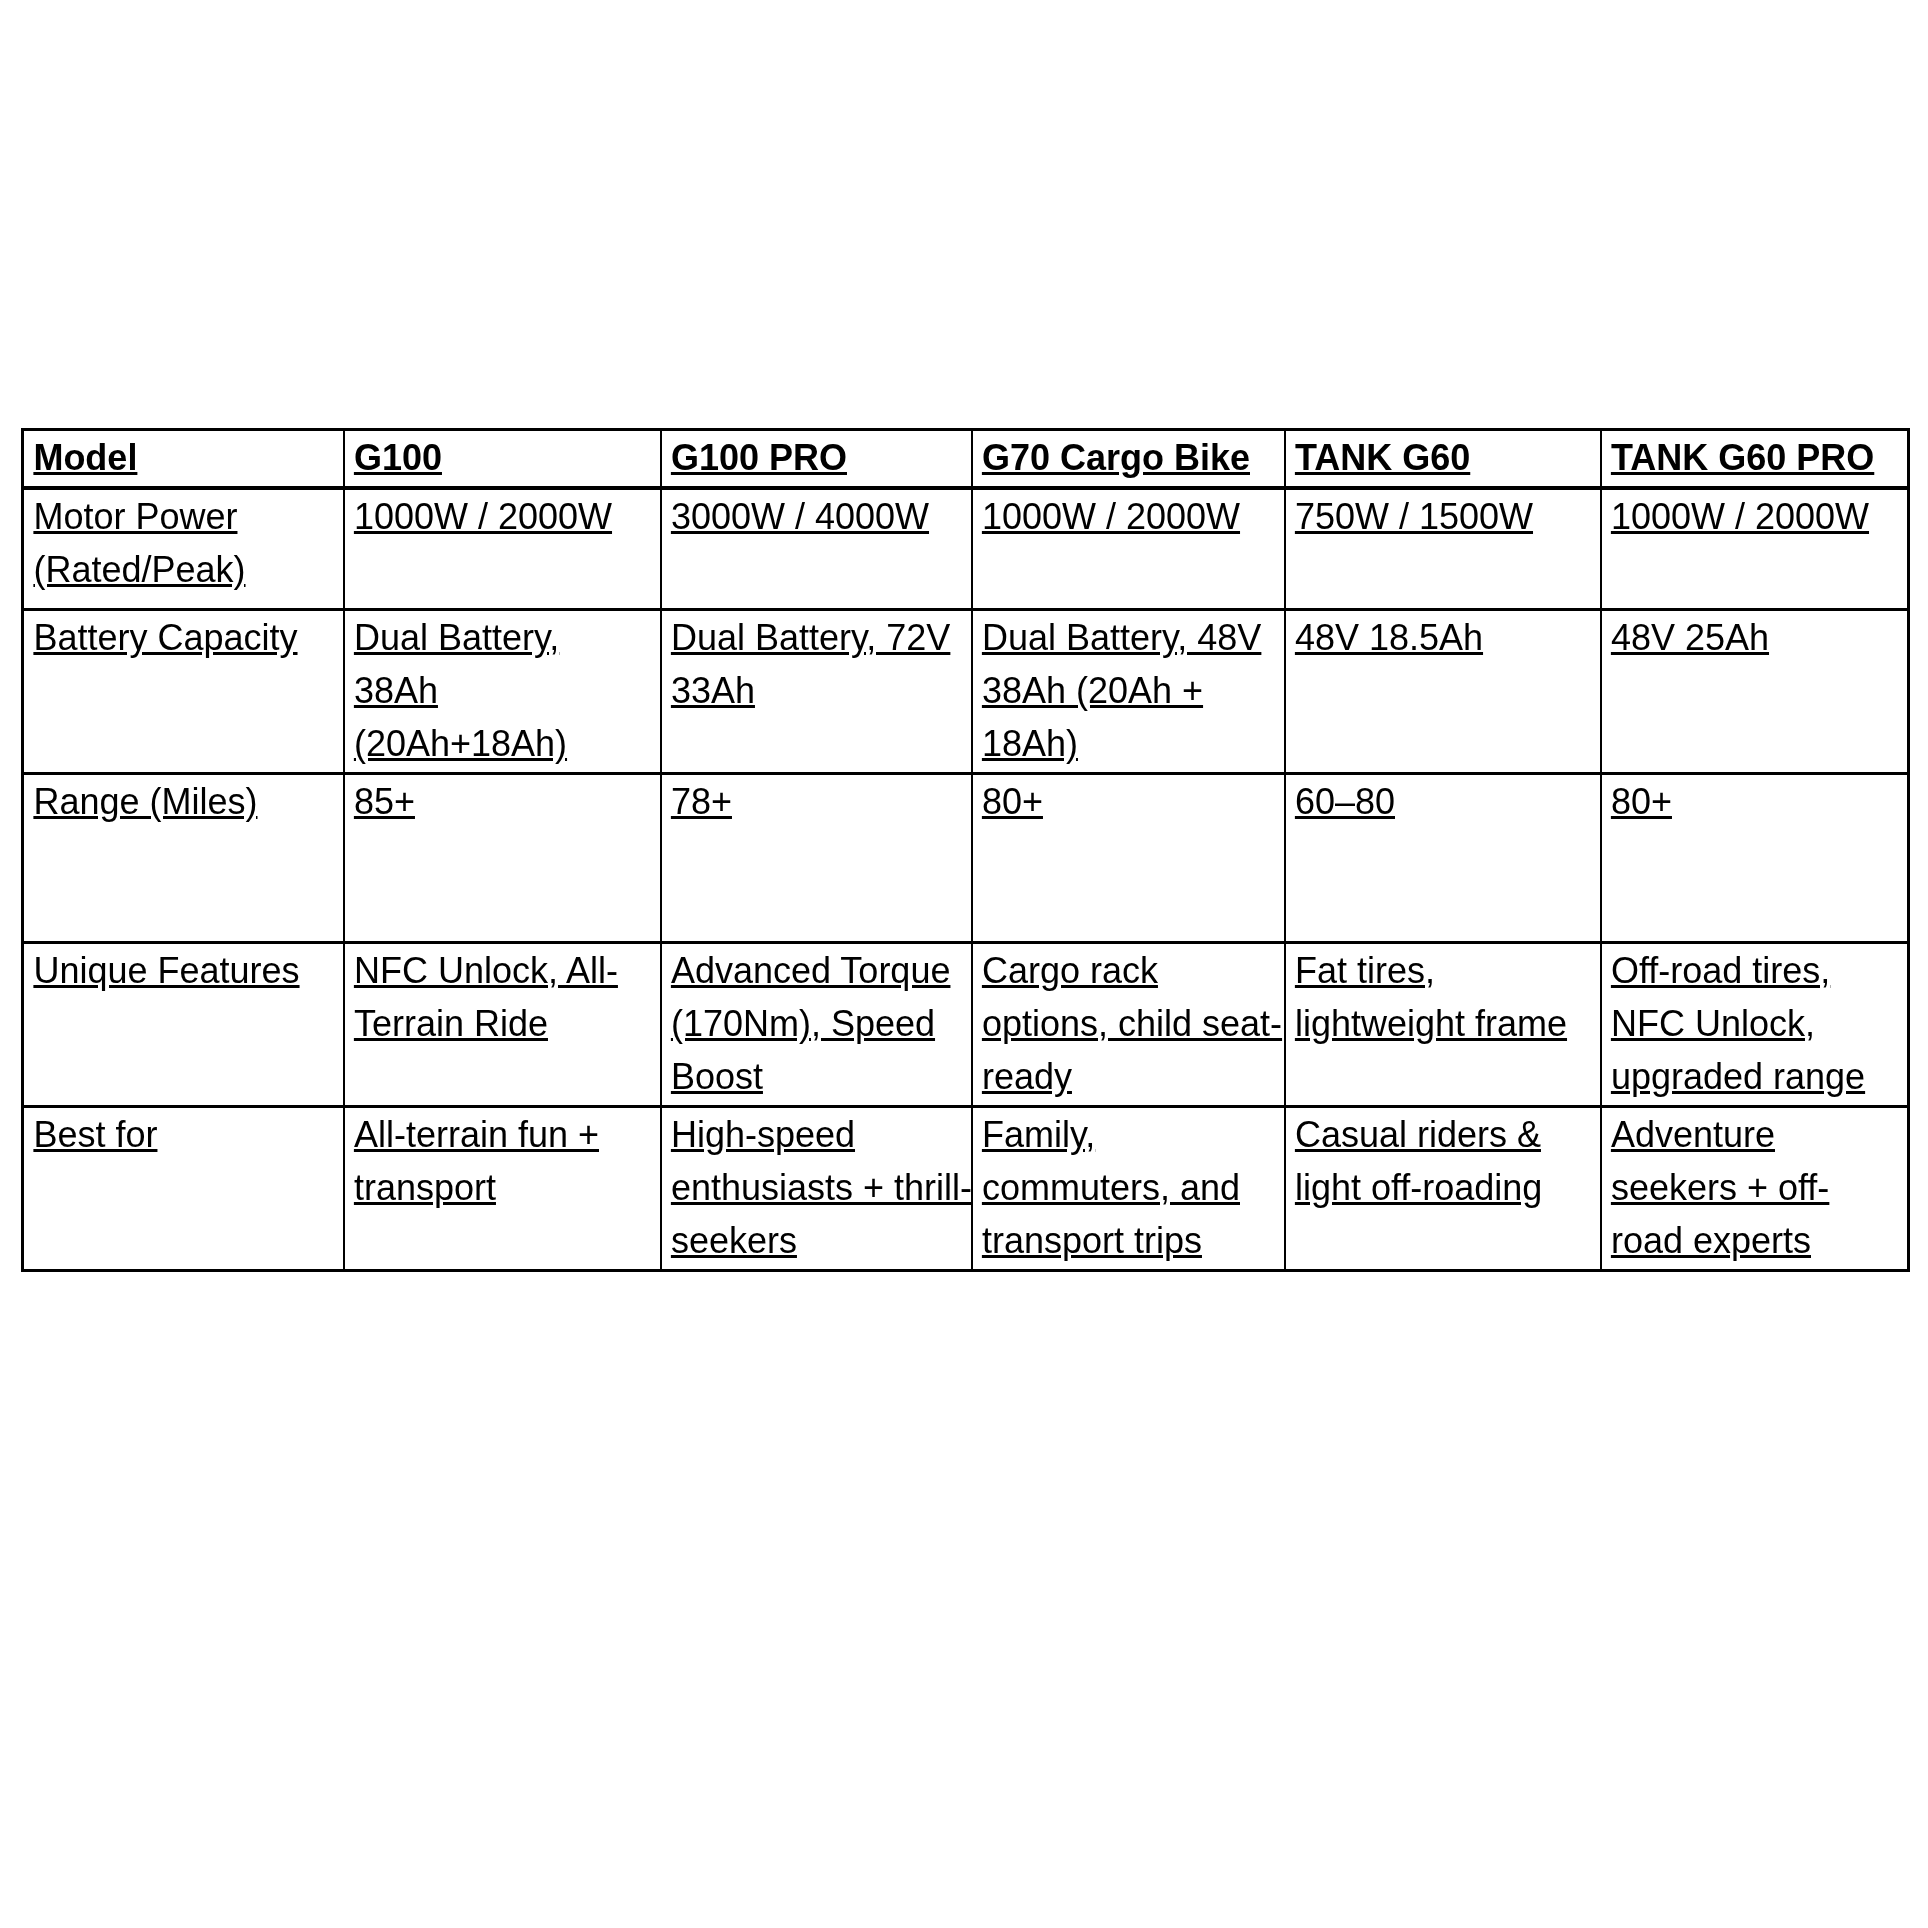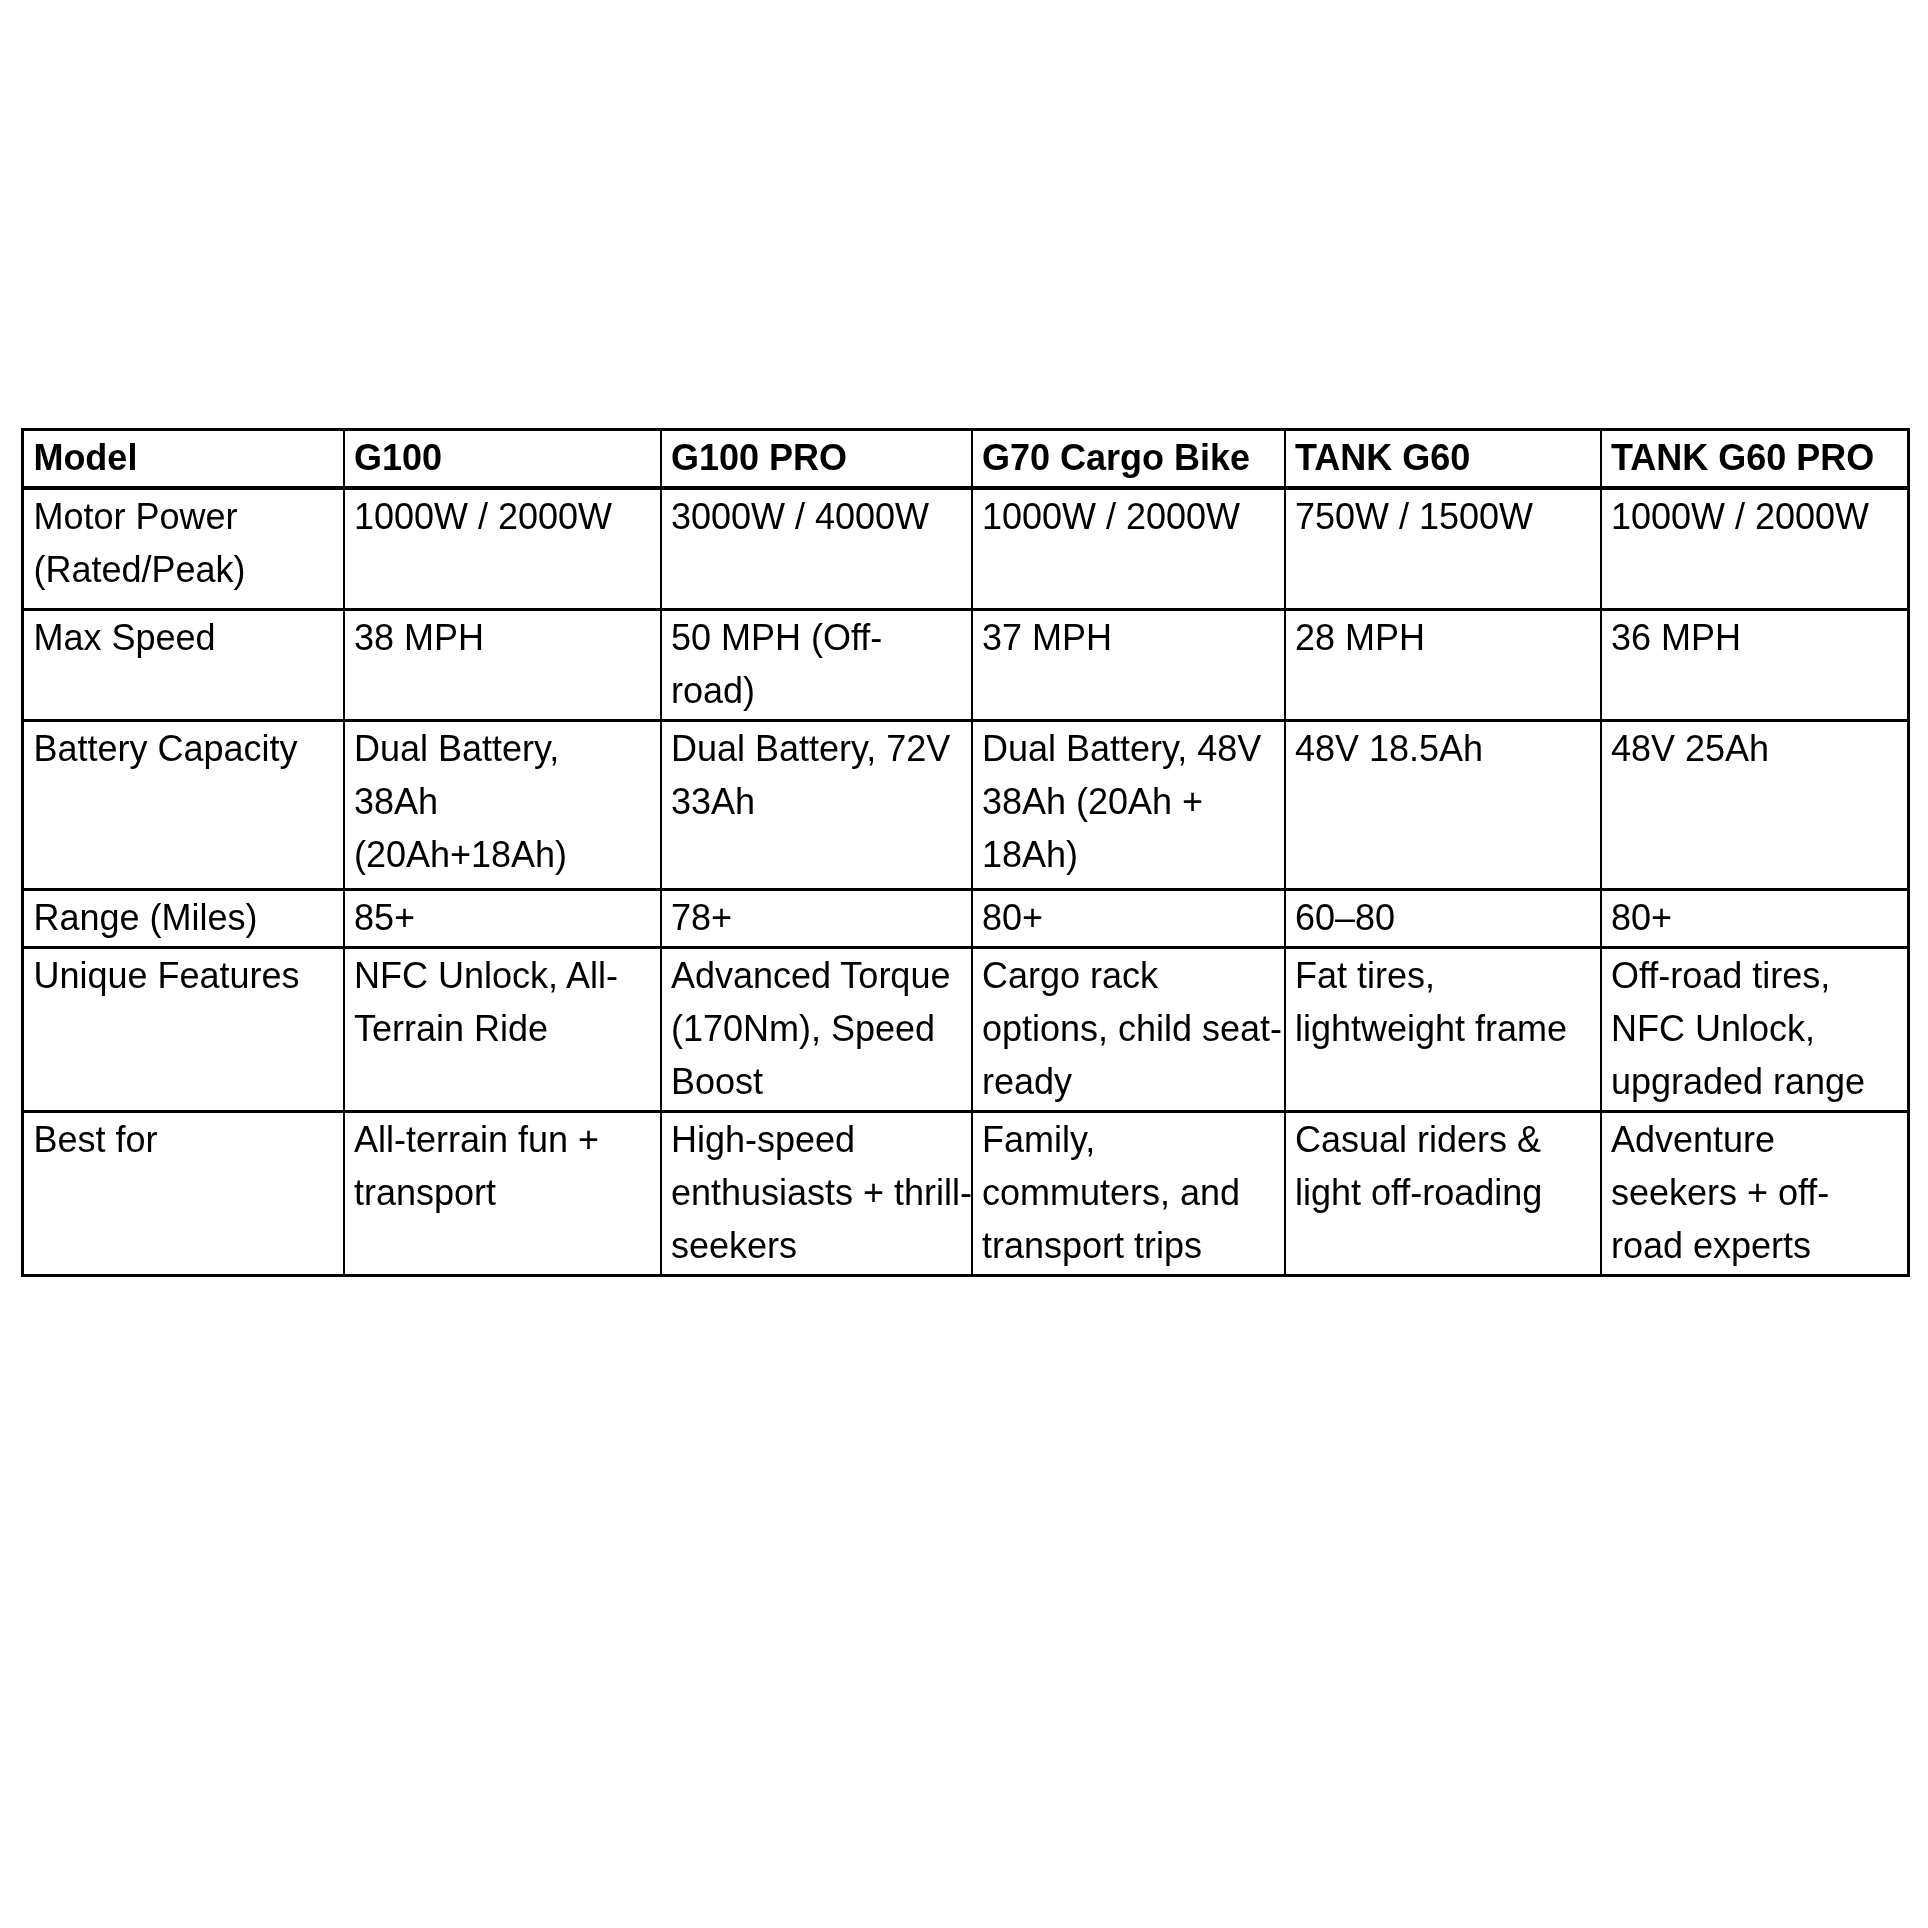--- a/index.html
+++ b/index.html
@@ -37,20 +37,21 @@
     border-top: 3.8px solid #000000;
     border-bottom: 3.8px solid #000000;
     vertical-align: top;
     text-align: left;
     padding: 0px 7.5px 1.9px 9.4px;
     font-size: 36px;
     line-height: 53px;
     white-space: pre;
     overflow: visible;
     font-weight: normal;
+    text-decoration: underline;
   }
   thead th {
     font-weight: bold;
     border-bottom: 4.7px solid #000000;
   }
   thead tr { height: 43px; }
   tbody tr:nth-child(1) { height: 122px; }
   tbody tr:nth-child(2) { height: 108px; }
   tbody tr:nth-child(3) { height: 169px; }
   tbody tr:nth-child(4) { height: 56px; margin-left: 8px; }
@@ -85,29 +86,20 @@
     </thead>
     <tbody>
         <tr>
           <td>Motor Power
 (Rated/Peak)</td>
           <td>1000W / 2000W</td>
           <td>3000W / 4000W</td>
           <td>1000W / 2000W</td>
           <td>750W / 1500W</td>
           <td>1000W / 2000W</td>
-        </tr>
-        <tr>
-          <td>Max Speed</td>
-          <td>38 MPH</td>
-          <td>50 MPH (Off-
-road)</td>
-          <td>37 MPH</td>
-          <td>28 MPH</td>
-          <td>36 MPH</td>
         </tr>
         <tr>
           <td>Battery Capacity</td>
           <td>Dual Battery,
 38Ah
 (20Ah+18Ah)</td>
           <td>Dual Battery, 72V
 33Ah</td>
           <td>Dual Battery, 48V
 38Ah (20Ah +

